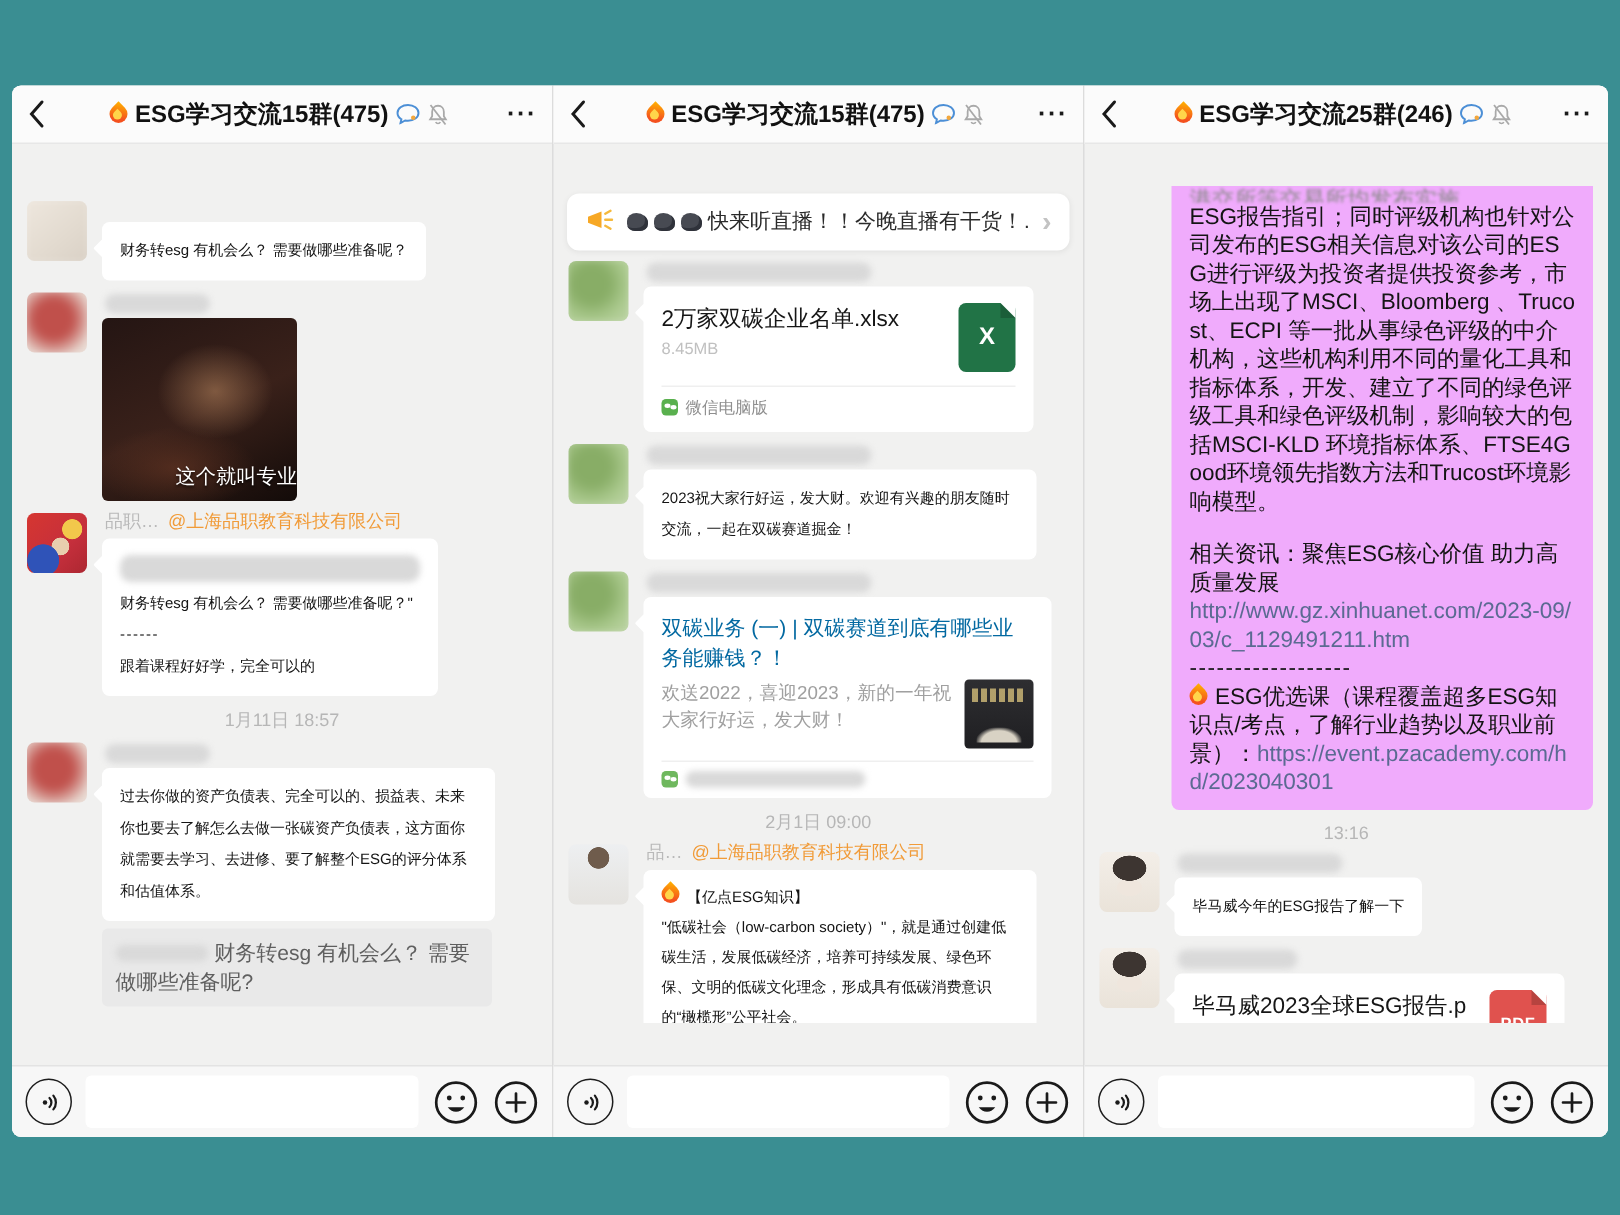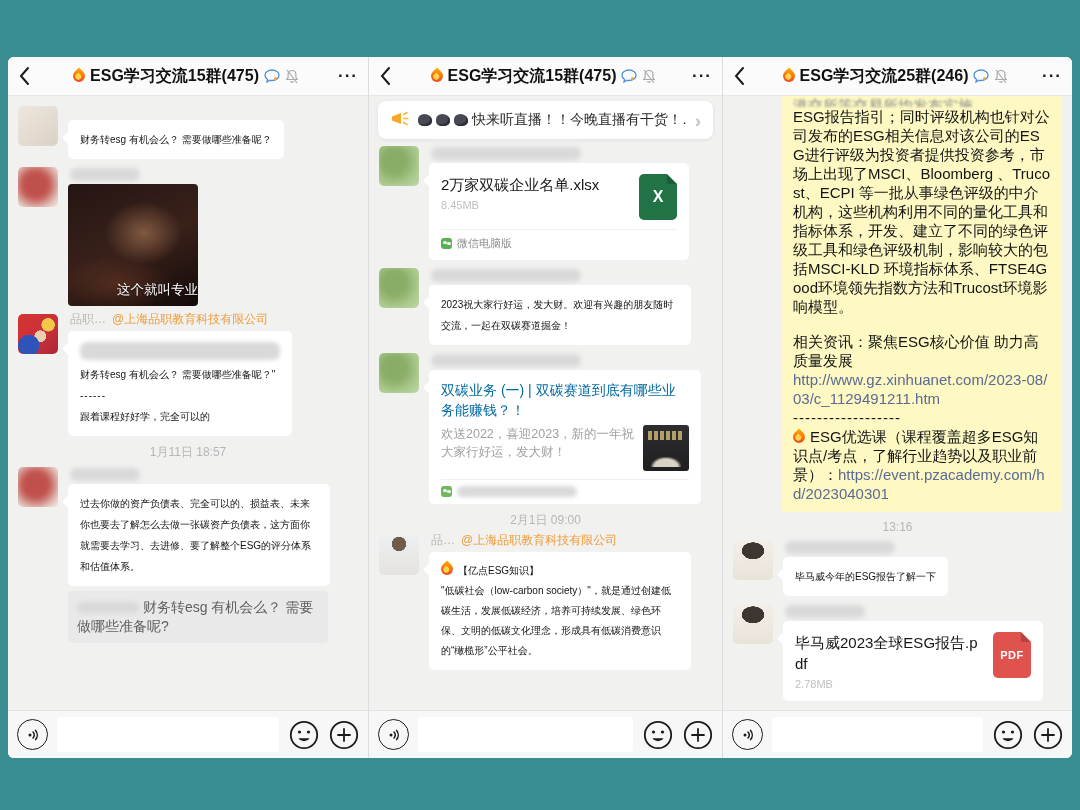--- a/index.html
+++ b/index.html
@@ -7,21 +7,21 @@
     width:1080px;height:810px;overflow:hidden;
     background:#3a8e92;
     font-family:"Liberation Sans","DejaVu Sans",sans-serif;
     -webkit-font-smoothing:antialiased;
   }
   .canvas{
     position:absolute;left:8px;top:57px;width:1064px;height:701px;
     background:#f0f0ef;border-radius:6px;overflow:hidden;
     display:flex;flex-direction:row;
   }
-  .panel{height:100%;display:flex;flex-direction:column;background:#f1f1f0;position:relative;}
+  .panel{height:100%;display:flex;flex-direction:column;background:#f1f1f0;position:relative;gap:28px;}
   .panel + .panel{border-left:1px solid #dcdcdc;}
   .p1{width:360px;} .p2{width:353px;} .p3{width:349px;}
 
   
   .hd{height:38px;background:#fbfbfb;border-bottom:1px solid #e7e7e7;
       display:flex;align-items:center;padding:0 10px;flex:none;position:relative;z-index:5;}
   .back{width:22px;display:flex;align-items:center;cursor:pointer;}
   .hd-title{flex:1;display:flex;align-items:center;justify-content:center;gap:3px;
       font-size:16px;font-weight:bold;color:#111;white-space:nowrap;overflow:hidden;}
   .more{width:26px;text-align:right;font-size:17px;font-weight:bold;color:#1a1a1a;letter-spacing:1px;cursor:pointer;}
@@ -117,21 +117,21 @@
      radial-gradient(ellipse 75px 38px at 38% 82%,rgba(118,62,40,.5),transparent 72%),
      linear-gradient(155deg,#241513,#3a211a 52%,#130b09);}
   .vcap{position:absolute;bottom:7px;left:0;right:0;text-align:right;color:#fff;font-size:13.5px;text-shadow:0 1px 2px rgba(0,0,0,.8);}
 
   
   .quote{background:#e9e9e9;border-radius:4px;padding:7px 9px;margin-top:5px;max-width:242px;
       font-size:14px;line-height:19px;color:#5f5f5f;word-break:break-all;}
 
   
   .bigwrap{margin:0 10px 6px 58px;}
-  .bigbubble{background:#fef9c3;border-radius:0 0 5px 5px;padding:0 12px 9px;font-size:15px;line-height:19px;
+  .bigbubble{background:#f0abfc;border-radius:0 0 5px 5px;padding:0 12px 9px;font-size:15px;line-height:19px;
       color:#141414;word-break:break-all;}
   .clipline{height:11px;overflow:hidden;color:#8a8a8a;filter:blur(1px);}
   .bigbubble p{margin:0;}
   .bigbubble .gap{height:16px;}
 
   
   .inputbar{flex:none;height:47px;background:#f7f7f7;border-top:1px solid #e3e3e3;
       display:flex;align-items:center;gap:9px;padding:0 9px;}
   .cir{width:29px;height:29px;border:1.7px solid #1d1d1d;border-radius:50%;flex:none;
       display:flex;align-items:center;justify-content:center;cursor:pointer;background:transparent;}
@@ -432,21 +432,21 @@
       <span class="more">···</span>
     </div>
 
     <div class="chat">
       <div class="bigwrap">
         <div class="bigbubble">
           <div class="clipline">港交所等交易所均发布实施</div>
           <p>ESG报告指引；同时评级机构也针对公司发布的ESG相关信息对该公司的ESG进行评级为投资者提供投资参考，市场上出现了MSCI、Bloomberg 、Trucost、ECPI 等一批从事绿色评级的中介机构，这些机构利用不同的量化工具和指标体系，开发、建立了不同的绿色评级工具和绿色评级机制，影响较大的包括MSCI-KLD 环境指标体系、FTSE4Good环境领先指数方法和Trucost环境影响模型。</p>
           <div class="gap"></div>
           <p>相关资讯：聚焦ESG核心价值 助力高质量发展</p>
-          <p class="link">http://www.gz.xinhuanet.com/2023-08/03/c_1129491211.htm</p>
+          <p class="link">http://www.gz.xinhuanet.com/2023-09/03/c_1129491211.htm</p>
           <p class="sepline">------------------</p>
           <p><span class="flame inline"></span><span>ESG优选课（课程覆盖超多ESG知识点/考点，了解行业趋势以及职业前景）：</span><span class="link">https://event.pzacademy.com/hd/2023040301</span></p>
         </div>
       </div>
 
       <div class="time">13:16</div>
 
       <div class="msg">
         <div class="avatar av-hair">
             <div class="fill"></div>

